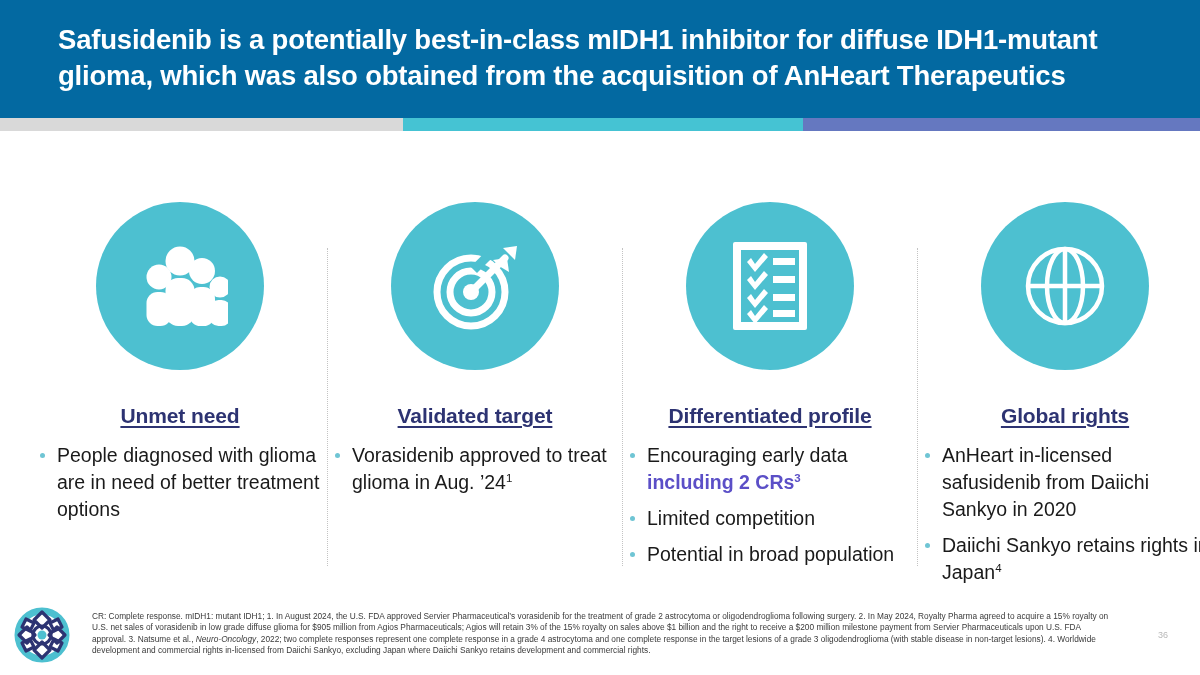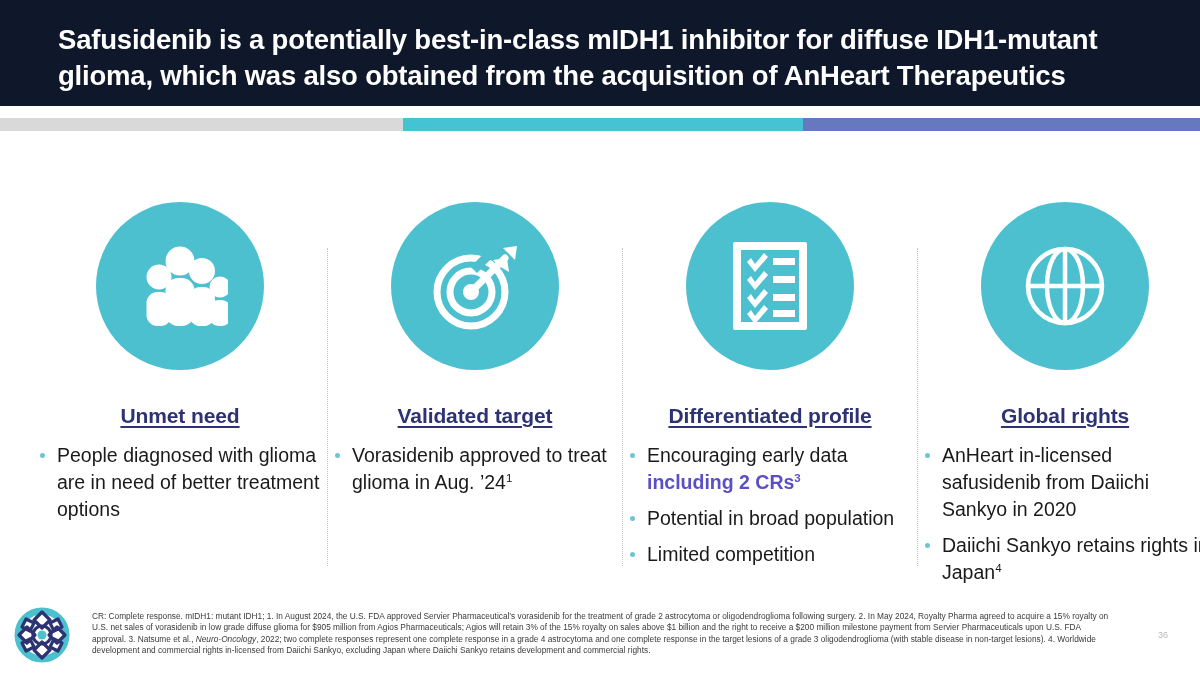--- a/index.html
+++ b/index.html
@@ -5,22 +5,22 @@
   html,body{margin:0;padding:0;}
   body{
     width:1200px;height:675px;overflow:hidden;background:#ffffff;
     font-family:"Liberation Sans", sans-serif;
     -webkit-font-smoothing:antialiased;
   }
   .slide{position:relative;width:1200px;height:675px;background:#fff;}
 
   
   .header{
-    position:absolute;left:0;top:0;width:1200px;height:106px;
-    background:#0f172a;
+    position:absolute;left:0;top:0;width:1200px;height:118px;
+    background:#0369a1;
   }
   .header-title{
     position:absolute;left:58px;top:22px;width:1090px;
     color:#ffffff;font-weight:bold;font-size:27.5px;line-height:36px;
     letter-spacing:-0.2px;
   }
   .accentbar{position:absolute;left:0;top:118px;width:1200px;height:13px;}
   .accentbar span{display:block;height:13px;float:left;}
   .acc-gray{width:403px;background:#D9D9D9;}
   .acc-teal{width:400px;background:#45C3D3;}
@@ -161,22 +161,22 @@
               <rect x="42" y="54" width="22" height="7"></rect>
               <polygon points="16,74 20,70 24,76 33,65 37,69 24,84"></polygon>
               <rect x="42" y="70" width="22" height="7"></rect>
             </g>
           </svg>
         </span>
       </div>
       <div class="col-head">Differentiated profile</div>
       <ul class="bullets">
         <li><span>Encouraging early data </span><span class="hl">including 2 CRs</span><sup class="hl">3</sup></li>
+        <li><span>Limited competition</span></li>
         <li><span>Potential in broad population</span></li>
-        <li><span>Limited competition</span></li>
       </ul>
     </div>
 
     <div class="col col4">
       <div class="circle">
         <span>
           <svg width="86" height="86" viewBox="0 0 86 86">
             <g fill="none" stroke="#fff" stroke-width="4.5">
               <circle cx="43" cy="43" r="37"></circle>
               <line x1="43" y1="6" x2="43" y2="80"></line>

